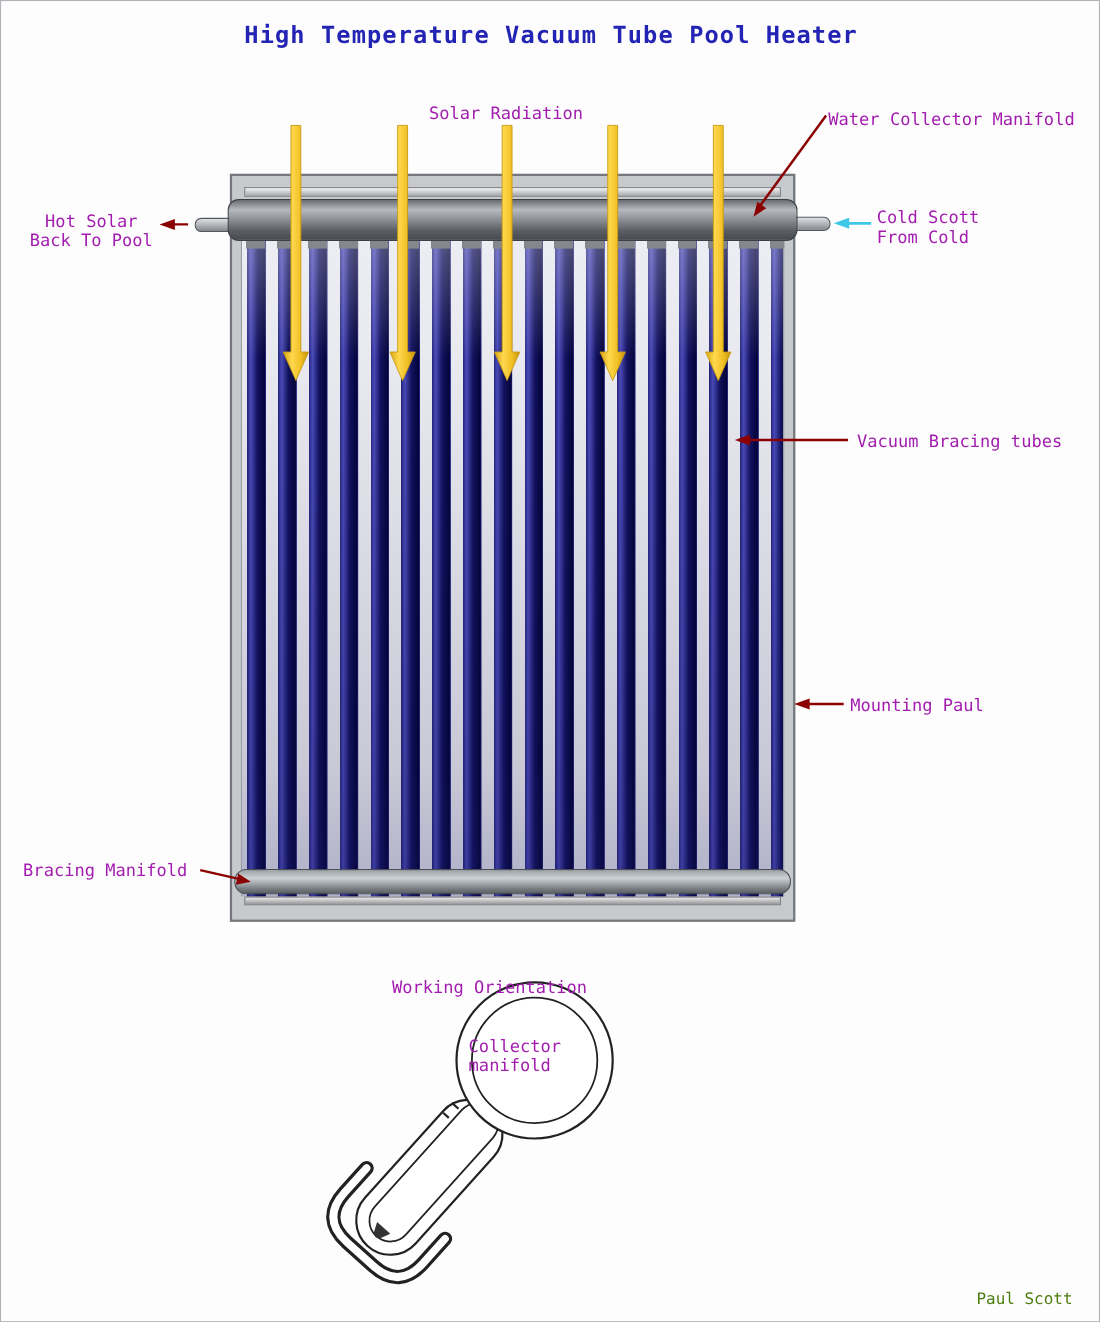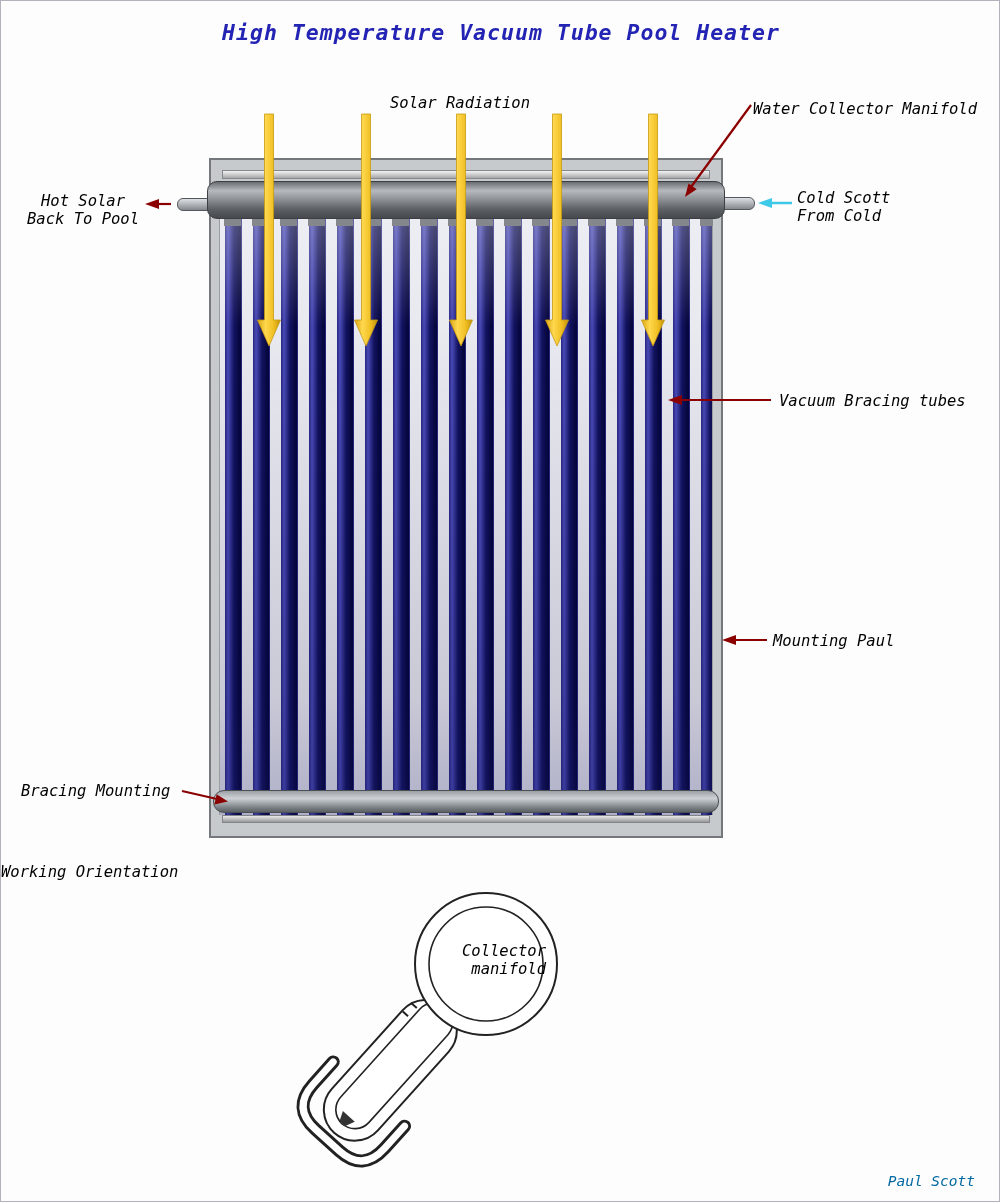--- a/index.html
+++ b/index.html
@@ -1,23 +1,23 @@
 <!DOCTYPE html>
 <html><head>
 <meta charset="utf-8">
 <style>
   * { margin:0; padding:0; box-sizing:border-box; }
   html,body { background:#ffffff; font-family:"DejaVu Sans Mono", monospace; }
   #page { position:relative; width:1000px; height:1202px; background:#fdfdfe;
-          border:1px solid #b2b2ba; overflow:hidden;font-style:italic; }
+          border:1px solid #b2b2ba; overflow:hidden; }
 
-  .lbl { position:absolute; font-size:15.5px; color:#000000; white-space:pre; line-height:18px; }
+  .lbl { position:absolute; font-size:15.5px; color:#a21caf; white-space:pre; line-height:18px; }
   .title { left:0; top:23px; width:1000px; text-align:center; font-size:21.5px;
            font-weight:bold; letter-spacing:1px; color:#2323b4; }
-  .signature { color:#0369a1; font-size:14.5px; }
+  .signature { color:#4d7c0f; font-size:14.5px; }
 
   
   .frame { position:absolute; left:208px; top:157px; width:514px; height:680px;
            background:#c6cacd; border:2px solid #74787c; }
   .strip-top { position:absolute; left:221px; top:169px; width:488px; height:9px;
            background:linear-gradient(#f2f2f2,#a8a8ac); border:1px solid #86888c; }
   .strip-bottom { position:absolute; left:221px; top:814px; width:488px; height:8px;
            background:linear-gradient(#e9e9e9,#97979b); border:1px solid #828488; }
   .tubes { position:absolute; left:218px; top:218px; width:494px; height:596px;
            background:
@@ -120,21 +120,21 @@
   <div class="lbl" style="left:752px; top:99px">Water Collector Manifold</div>
 
   <div class="lbl" style="left:40px; top:191px">Hot Solar</div>
   <div class="lbl" style="left:26px; top:209px">Back To Pool</div>
 
   <div class="lbl" style="left:796px; top:188px">Cold Scott</div>
   <div class="lbl" style="left:796px; top:206px">From Cold</div>
 
   <div class="lbl" style="left:778px; top:391px">Vacuum Bracing tubes</div>
   <div class="lbl" style="left:772px; top:631px">Mounting Paul</div>
-  <div class="lbl" style="left:20px;  top:781px">Bracing Mounting</div>
+  <div class="lbl" style="left:20px;  top:781px">Bracing Manifold</div>
 
-  <div class="lbl" style="left:0; top:862px; width:888px; ">Working Orientation</div>
+  <div class="lbl" style="left:0; top:888px; width:888px; text-align:center">Working Orientation</div>
 
-  <div class="lbl" style="left:425px; top:941px; width:120px; text-align:right">Collector</div>
-  <div class="lbl" style="left:425px; top:959px; width:120px; text-align:right">manifold</div>
+  <div class="lbl" style="left:425px; top:941px; width:120px; text-align:left">Collector</div>
+  <div class="lbl" style="left:425px; top:959px; width:120px; text-align:left">manifold</div>
 
   <div class="lbl signature" style="right:24px; top:1171px; left:auto">Paul Scott</div>
 </div>
 
 </body></html>

